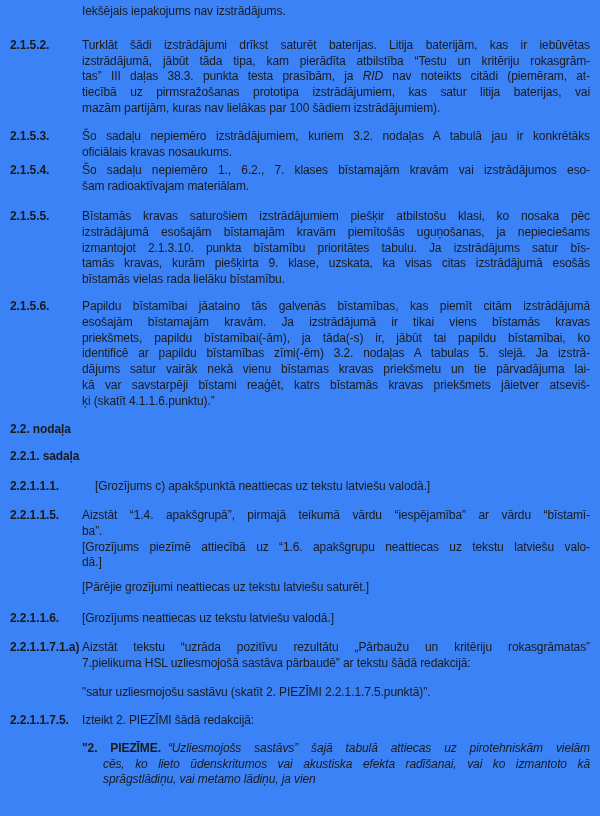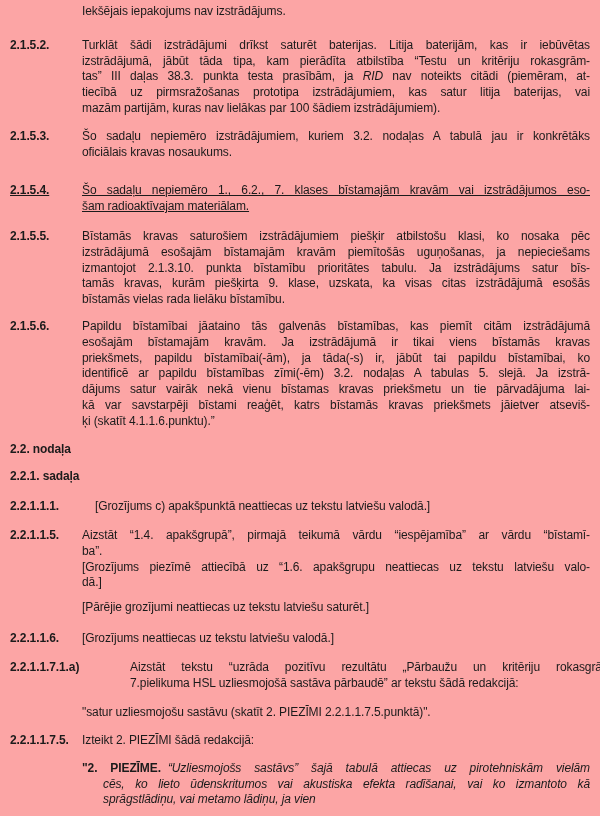--- a/index.html
+++ b/index.html
@@ -1,20 +1,20 @@
 <!DOCTYPE html>
 <html><head>
 <meta charset="utf-8">
 <style>
   html,body{margin:0;padding:0;background:#ffffff;}
   .page{
     position:relative;
     width:600px;height:816px;
     box-sizing:border-box;
-    background:#fca5a5;
+    background:#3b82f6;
     padding:4px 8px 0 10px;
     font-family:"Liberation Sans", sans-serif;
     font-size:12px;
     line-height:15.8px;
     color:#1b1b1b;
     letter-spacing:-0.1px;
     overflow:hidden;
   }
   .block{display:flex;align-items:flex-start;}
   .block .label{
@@ -27,30 +27,30 @@
   .line{text-align:left;}
   .heading-text{font-weight:bold;}
   .it{font-style:italic;text-align:center;}
   .bd{font-weight:bold;}
   .note .bd{padding-right:7px;}
   .body.hang .line:not(:first-child){padding-left:21px;}
   
   .doc > .block:nth-child(1){margin-top:0;}
   .doc > .block:nth-child(2){margin-top:18px;}
   .doc > .block:nth-child(3){margin-top:12px;}
-  .doc > .block:nth-child(4){margin-top:23px;text-decoration:underline;}
+  .doc > .block:nth-child(4){margin-top:3px;}
   .doc > .block:nth-child(5){margin-top:14px;}
   .doc > .block:nth-child(6){margin-top:11px;}
   .doc > .block:nth-child(7){margin-top:12px;}
   .doc > .block:nth-child(8){margin-top:12px;}
   .doc > .block:nth-child(9){margin-top:14px;gap:13px;}
   .doc > .block:nth-child(10){margin-top:13px;}
   .doc > .block:nth-child(11){margin-top:9px;}
   .doc > .block:nth-child(12){margin-top:15px;}
-  .doc > .block:nth-child(13){margin-top:13px;gap:48px;}
+  .doc > .block:nth-child(13){margin-top:13px;}
   .doc > .block:nth-child(14){margin-top:14px;}
   .doc > .block:nth-child(15){margin-top:12px;}
   .doc > .block:nth-child(16){margin-top:12px;}
 </style>
 </head>
 <body>
 
 <div class="page">
   <div class="doc" id="doc">
       <div class="block body">

